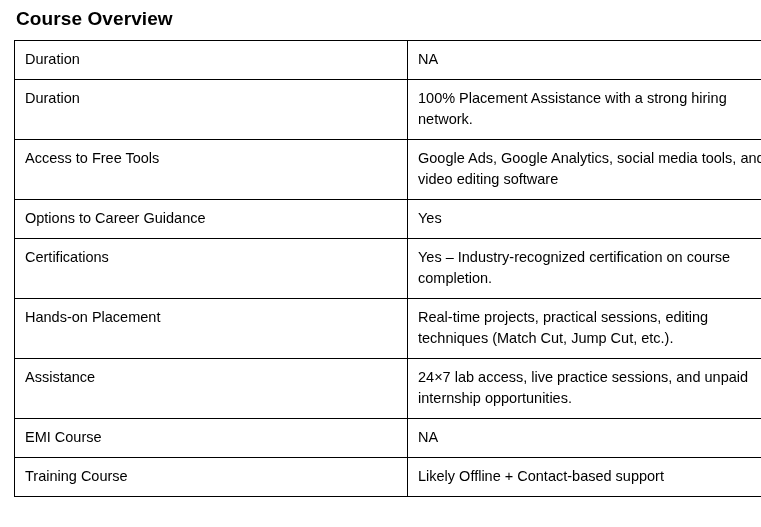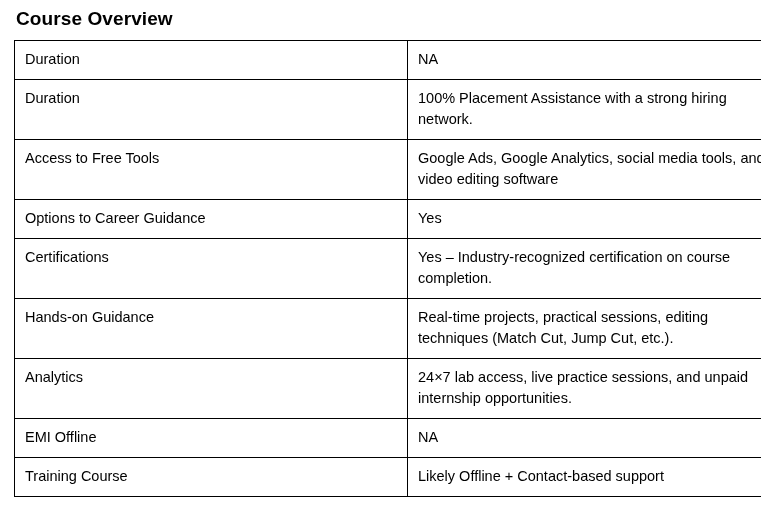--- a/index.html
+++ b/index.html
@@ -75,31 +75,31 @@
         <td class="label-cell">Options to Career Guidance</td>
         <td class="value-cell">Yes</td>
       </tr>
 
       <tr>
         <td class="label-cell">Certifications</td>
         <td class="value-cell">Yes – Industry-recognized certification on course completion.</td>
       </tr>
 
       <tr>
-        <td class="label-cell">Hands-on Guidance</td>
+        <td class="label-cell">Hands-on Placement</td>
         <td class="value-cell">Real-time projects, practical sessions, editing techniques (Match Cut, Jump Cut, etc.).</td>
       </tr>
 
       <tr>
-        <td class="label-cell">Analytics</td>
+        <td class="label-cell">Assistance</td>
         <td class="value-cell">24×7 lab access, live practice sessions, and unpaid internship opportunities.</td>
       </tr>
 
       <tr>
-        <td class="label-cell">EMI Offline</td>
+        <td class="label-cell">EMI Course</td>
         <td class="value-cell">NA</td>
       </tr>
 
       <tr>
         <td class="label-cell">Training Course</td>
         <td class="value-cell">Likely Offline + Contact-based support</td>
       </tr>
 
     </tbody>
   </table>

